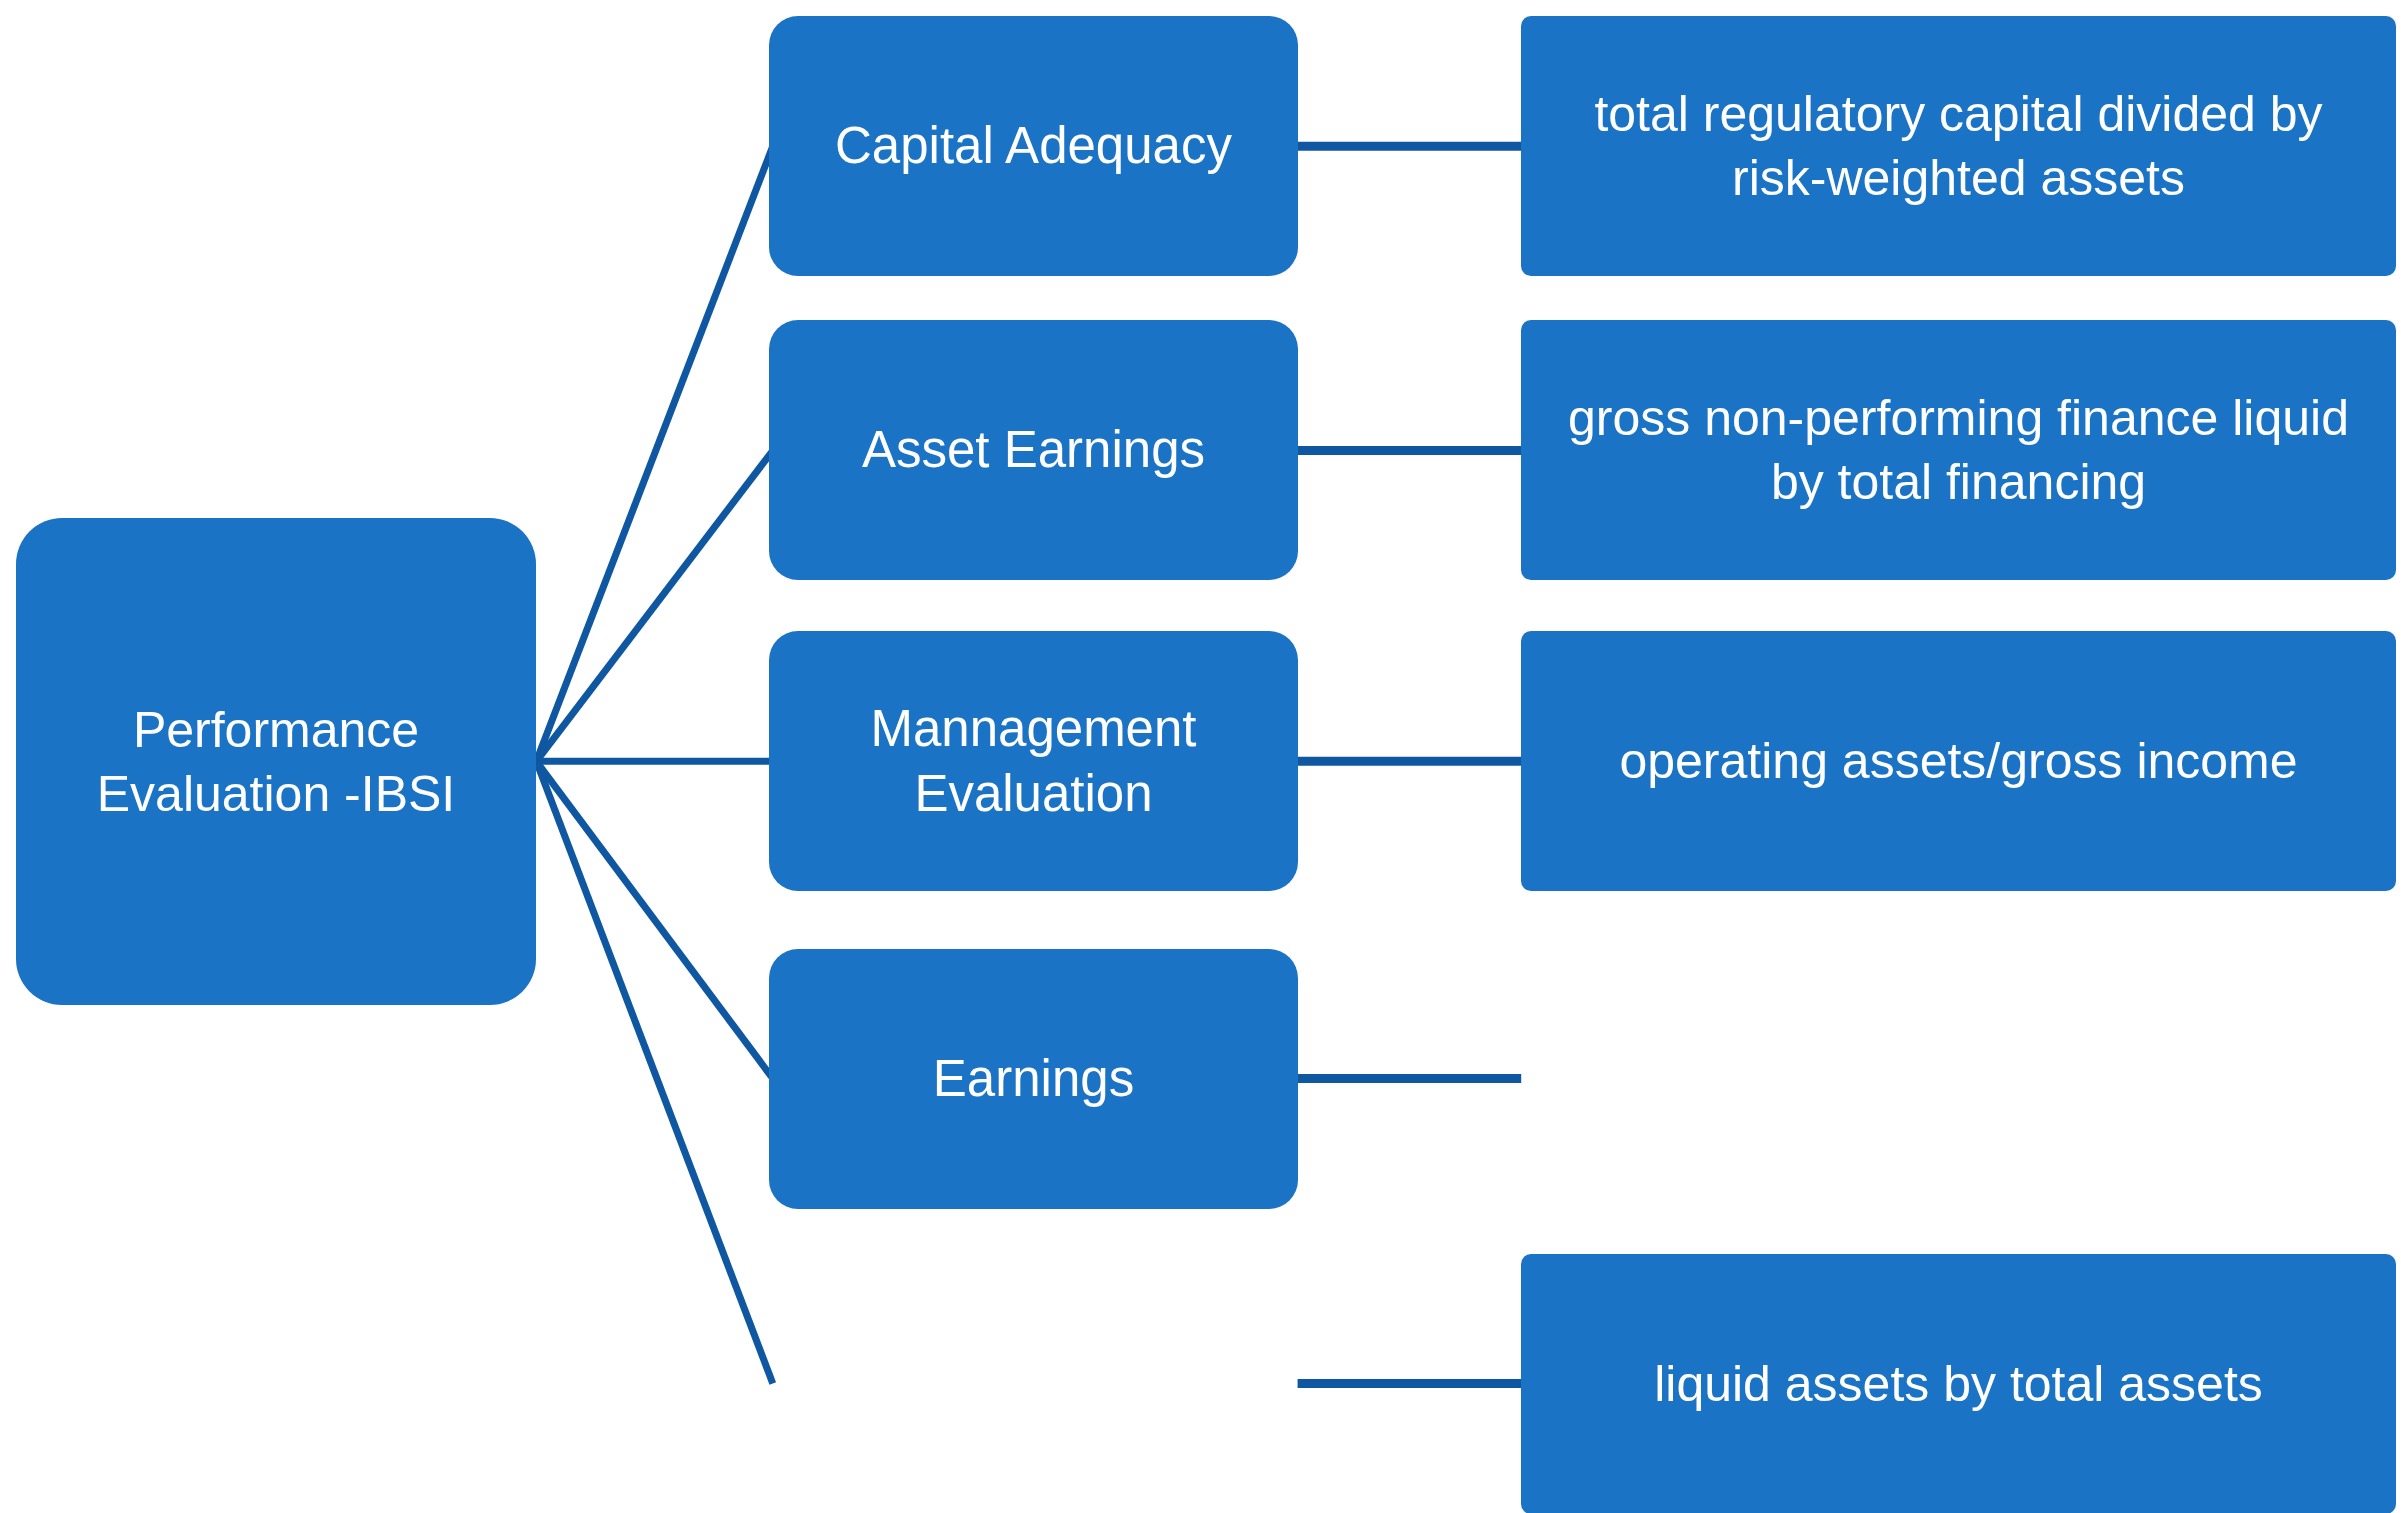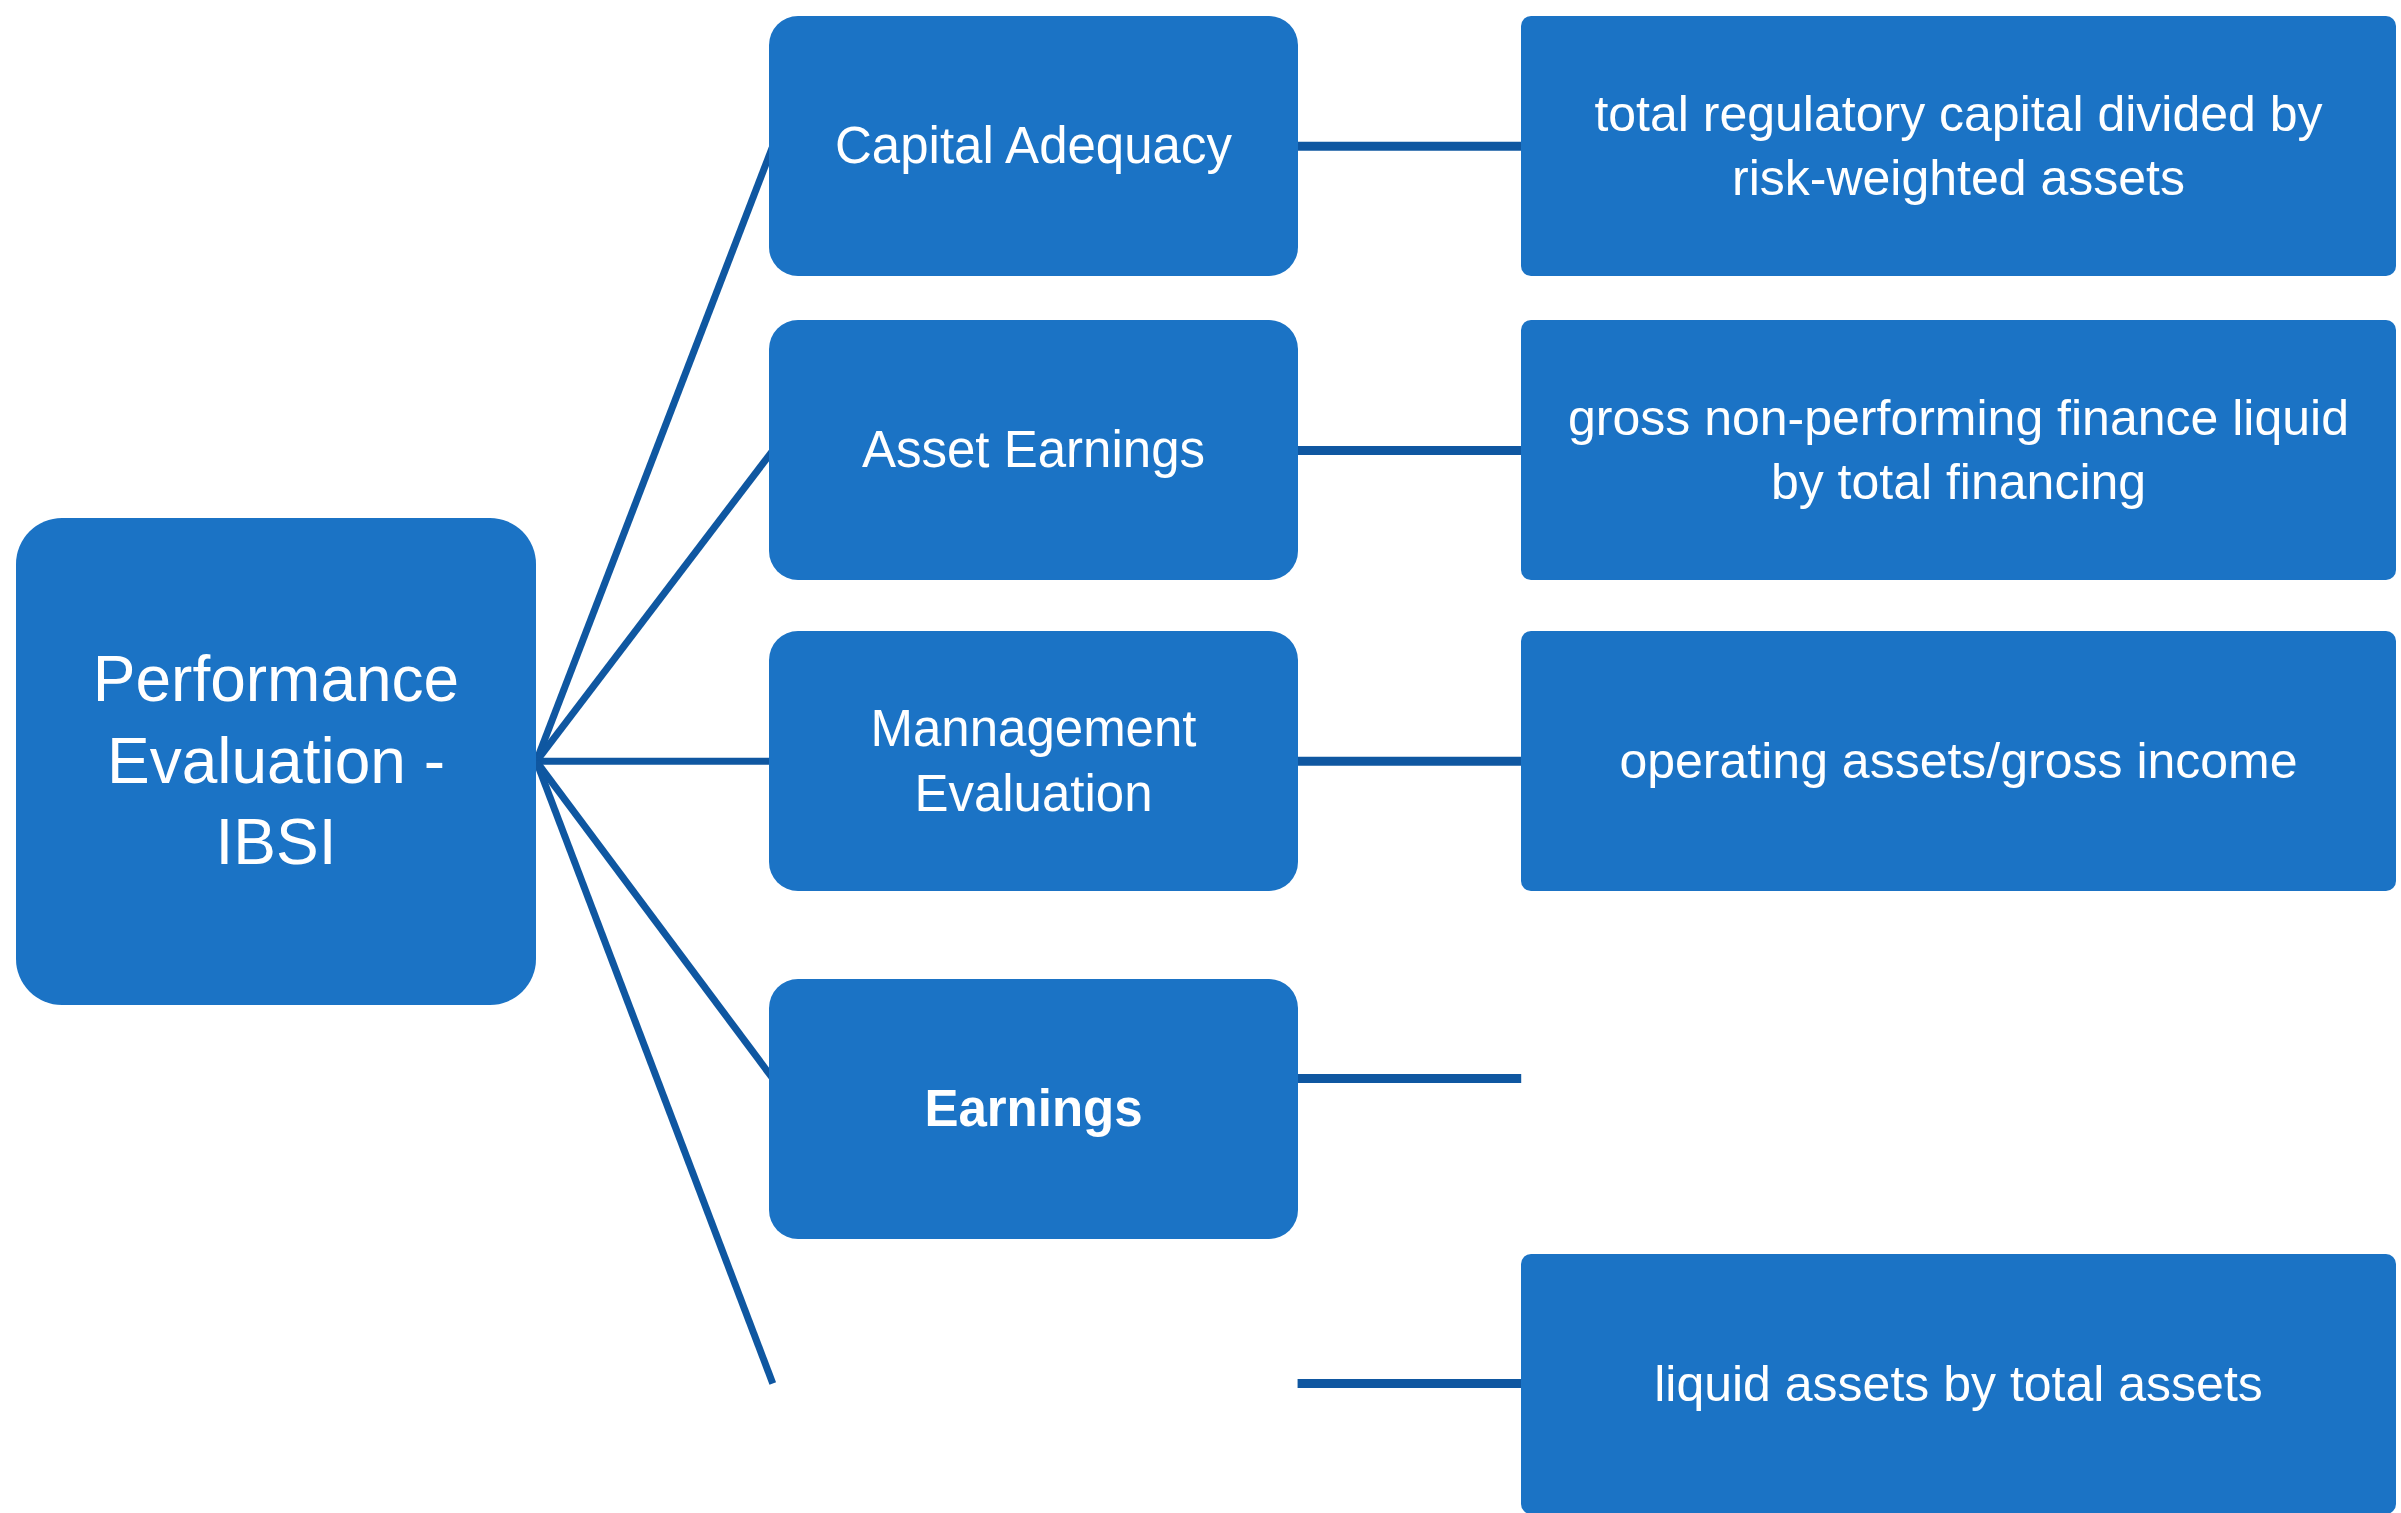--- a/index.html
+++ b/index.html
@@ -42,21 +42,21 @@
     align-items: center;
     justify-content: center;
     text-align: center;
     line-height: 1.28;
   }
 
   .root-node {
     left: 16px; top: 518px;
     width: 520px; height: 487px;
     border-radius: 46px;
-    font-size: 64px;
+    font-size: 50px;
     padding: 0 58px;
   }
 
   .category-node {
     left: 769px;
     width: 529px; height: 260px;
     border-radius: 29px;
     font-size: 51px;
     padding: 0 45px;
   }
@@ -65,21 +65,21 @@
     left: 1521px;
     width: 875px; height: 260px;
     border-radius: 10px;
     font-size: 50px;
     padding: 0 35px;
   }
 
   .row1 { top: 16px; }
   .row2 { top: 320px; }
   .row3 { top: 631px; }
-  .row4 { top: 979px; font-weight: bold; }
+  .row4 { top: 949px; }
   .row5 { top: 1254px; }
 </style>
 </head>
 <body>
 
 <div class="canvas">
 
   <svg class="connector-layer" viewBox="0 0 3747 2361" xmlns="http://www.w3.org/2000/svg" aria-hidden="true">
 
     <line class="fan-line" x1="837" y1="1188" x2="1206" y2="228"></line>

